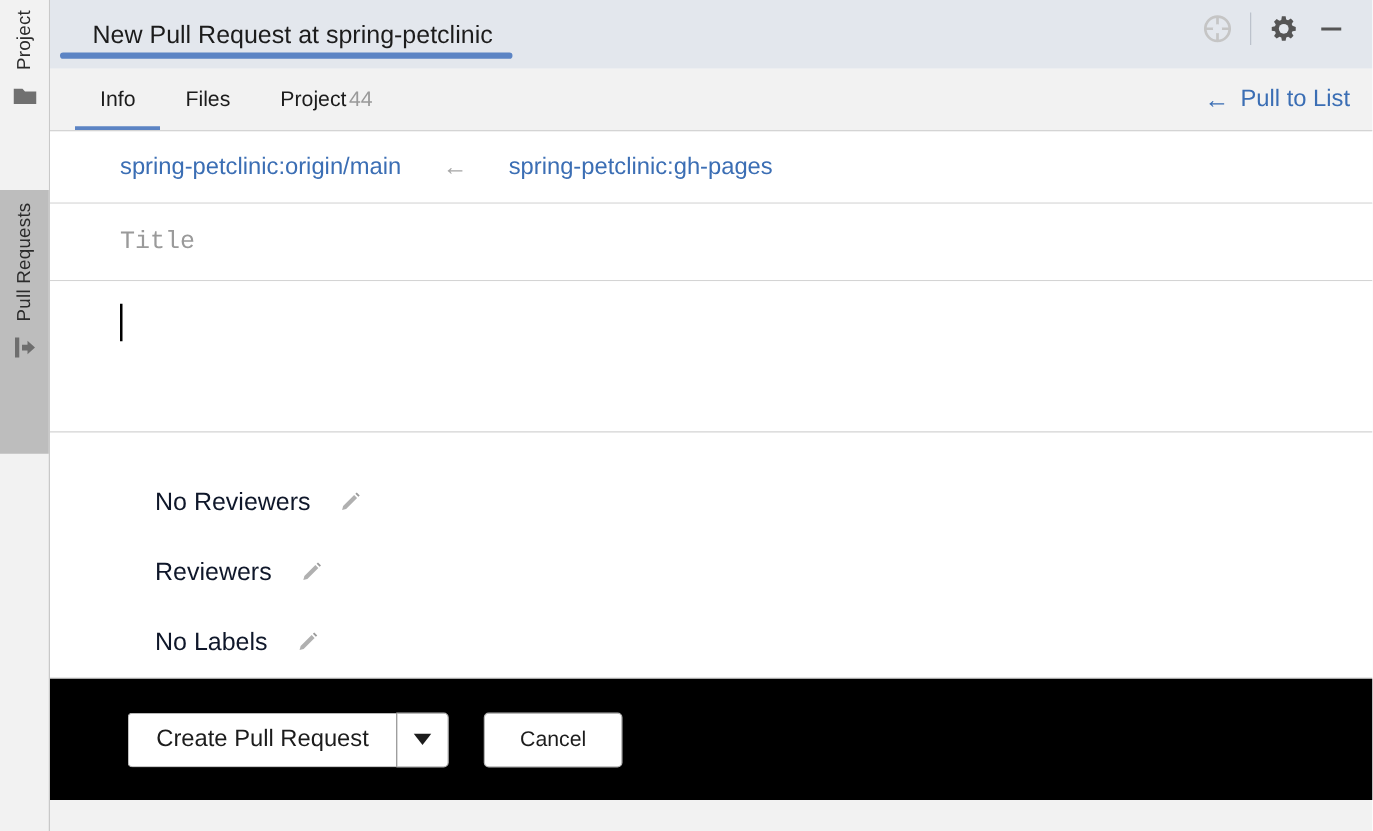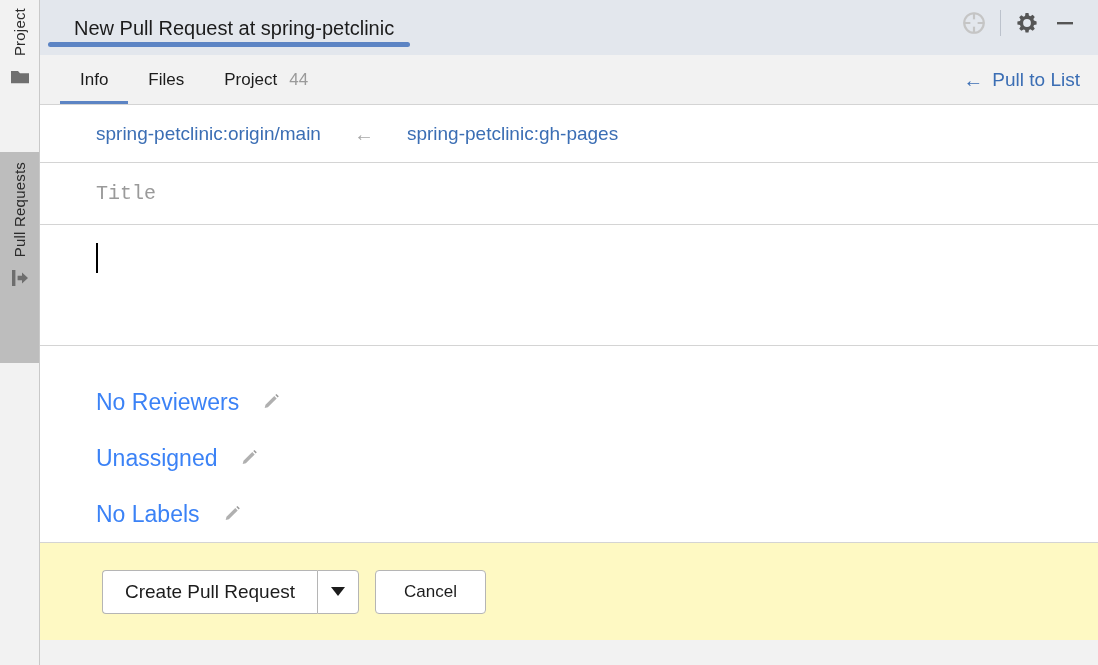--- a/index.html
+++ b/index.html
@@ -151,21 +151,21 @@
     display: flex;
     align-items: center;
     padding: 0 20px;
     font-size: 17px;
     color: #1c1c1c;
     white-space: nowrap;
   }
   .tab:first-child { margin-left: 20px; }
   .tab .count {
     color: #9a9a9a;
-    margin-left: 12px;
+    margin-left: 2px;
     font-size: 17px;
   }
   .tab.active::after {
     content: "";
     position: absolute;
     left: 0;
     right: 0;
     bottom: 0;
     height: 3px;
     background: #5c84c4;
@@ -272,46 +272,47 @@
     box-sizing: border-box;
   }
   .meta-row {
     height: 56px;
     display: flex;
     align-items: center;
     padding-left: 56px;
     box-sizing: border-box;
   }
   .meta-label {
-    font-size: 23px;
-    color: #3b82f6;
+    font-size: 20px;
+    color: #0f172a;
     white-space: nowrap;
     min-width: 0;
+    margin-left: 28px;
   }
   .meta-edit {
     width: 26px;
     height: 26px;
     margin-left: 20px;
     display: flex;
     align-items: center;
     justify-content: center;
     cursor: pointer;
   }
   .meta-edit svg { display: block; }
 
   
   .footer {
     height: 97px;
     flex: 0 0 97px;
-    background: #fef9c3;
+    background: #000000;
     display: flex;
     align-items: center;
     padding-left: 62px;
     box-sizing: border-box;
-    gap: 16px;
+    gap: 28px;
   }
   .split-btn {
     display: flex;
     align-items: stretch;
     height: 44px;
   }
   .split-main {
     background: #ffffff;
     border: 1px solid #b5b5b5;
     border-right: none;
@@ -456,21 +457,21 @@
       <div class="meta-row">
         <span class="meta-label">No Reviewers</span>
         <span class="meta-edit">
           <svg viewBox="0 0 24 24" width="22" height="22" aria-hidden="true">
             <path fill="#b0b0b0" d="M4 18.6l.9-3.5 9.6-9.6 2.6 2.6-9.6 9.6z"></path>
             <path fill="#9a9a9a" d="M15.6 4.4l1.2-1.2 2.6 2.6-1.2 1.2z"></path>
           </svg>
         </span>
       </div>
       <div class="meta-row">
-        <span class="meta-label">Unassigned</span>
+        <span class="meta-label">Reviewers</span>
         <span class="meta-edit">
           <svg viewBox="0 0 24 24" width="22" height="22" aria-hidden="true">
             <path fill="#b0b0b0" d="M4 18.6l.9-3.5 9.6-9.6 2.6 2.6-9.6 9.6z"></path>
             <path fill="#9a9a9a" d="M15.6 4.4l1.2-1.2 2.6 2.6-1.2 1.2z"></path>
           </svg>
         </span>
       </div>
       <div class="meta-row">
         <span class="meta-label">No Labels</span>
         <span class="meta-edit">

